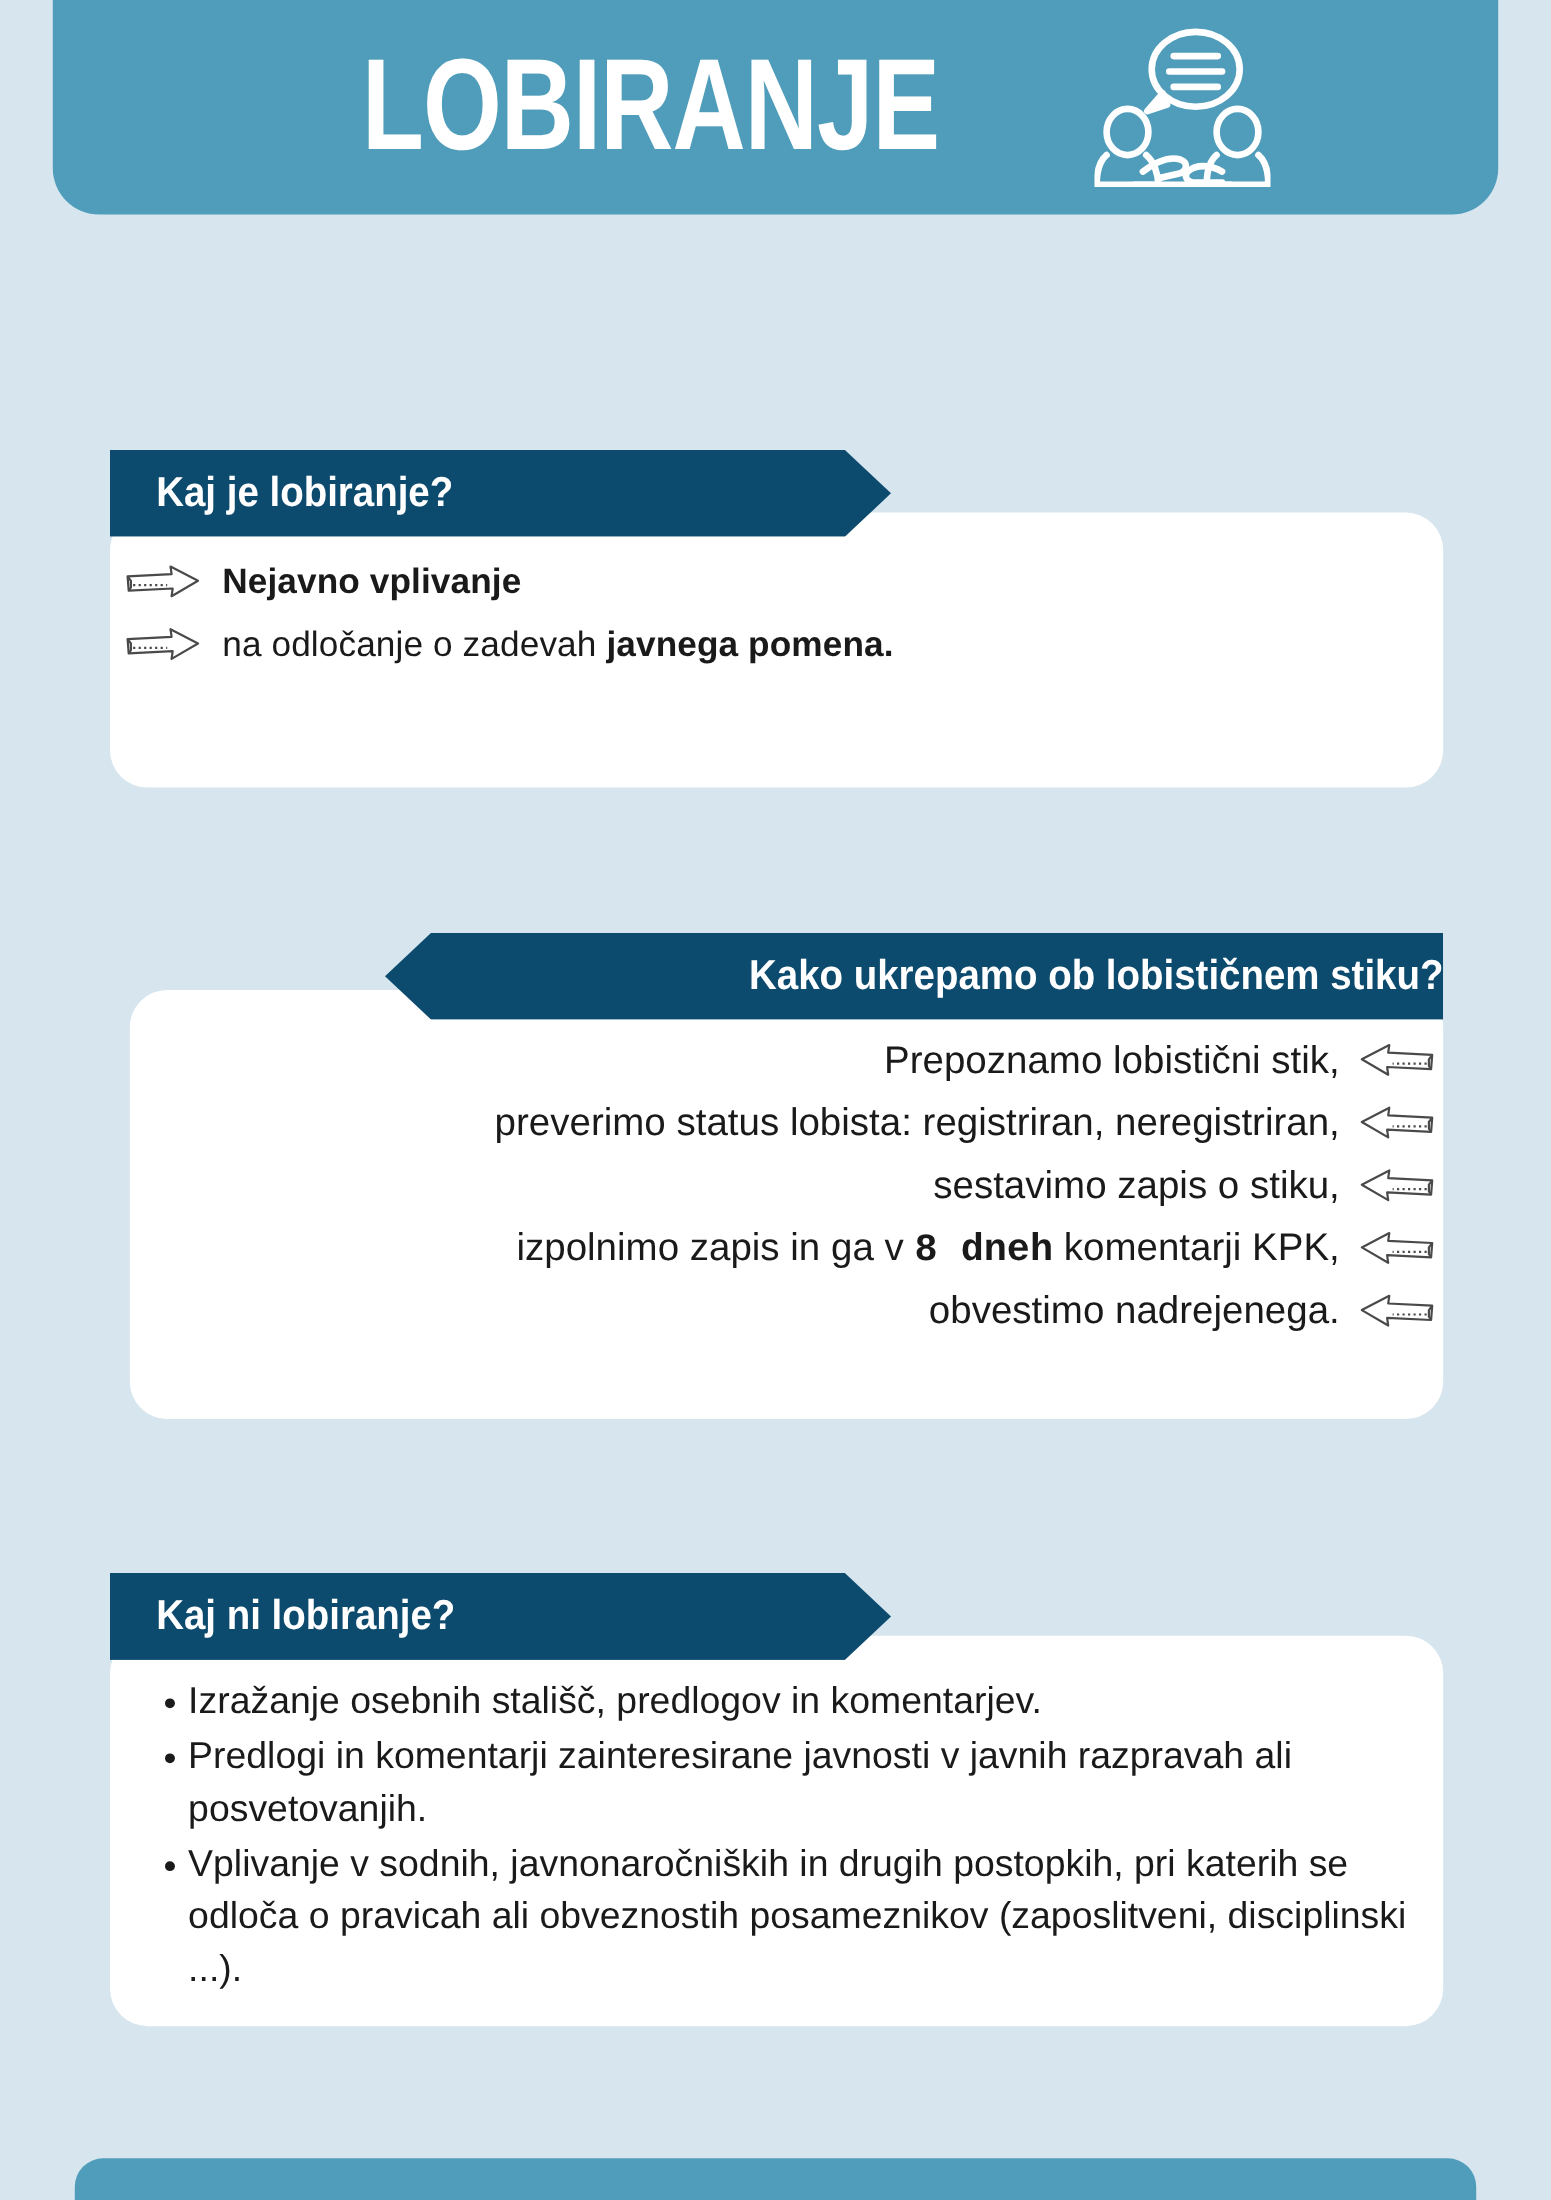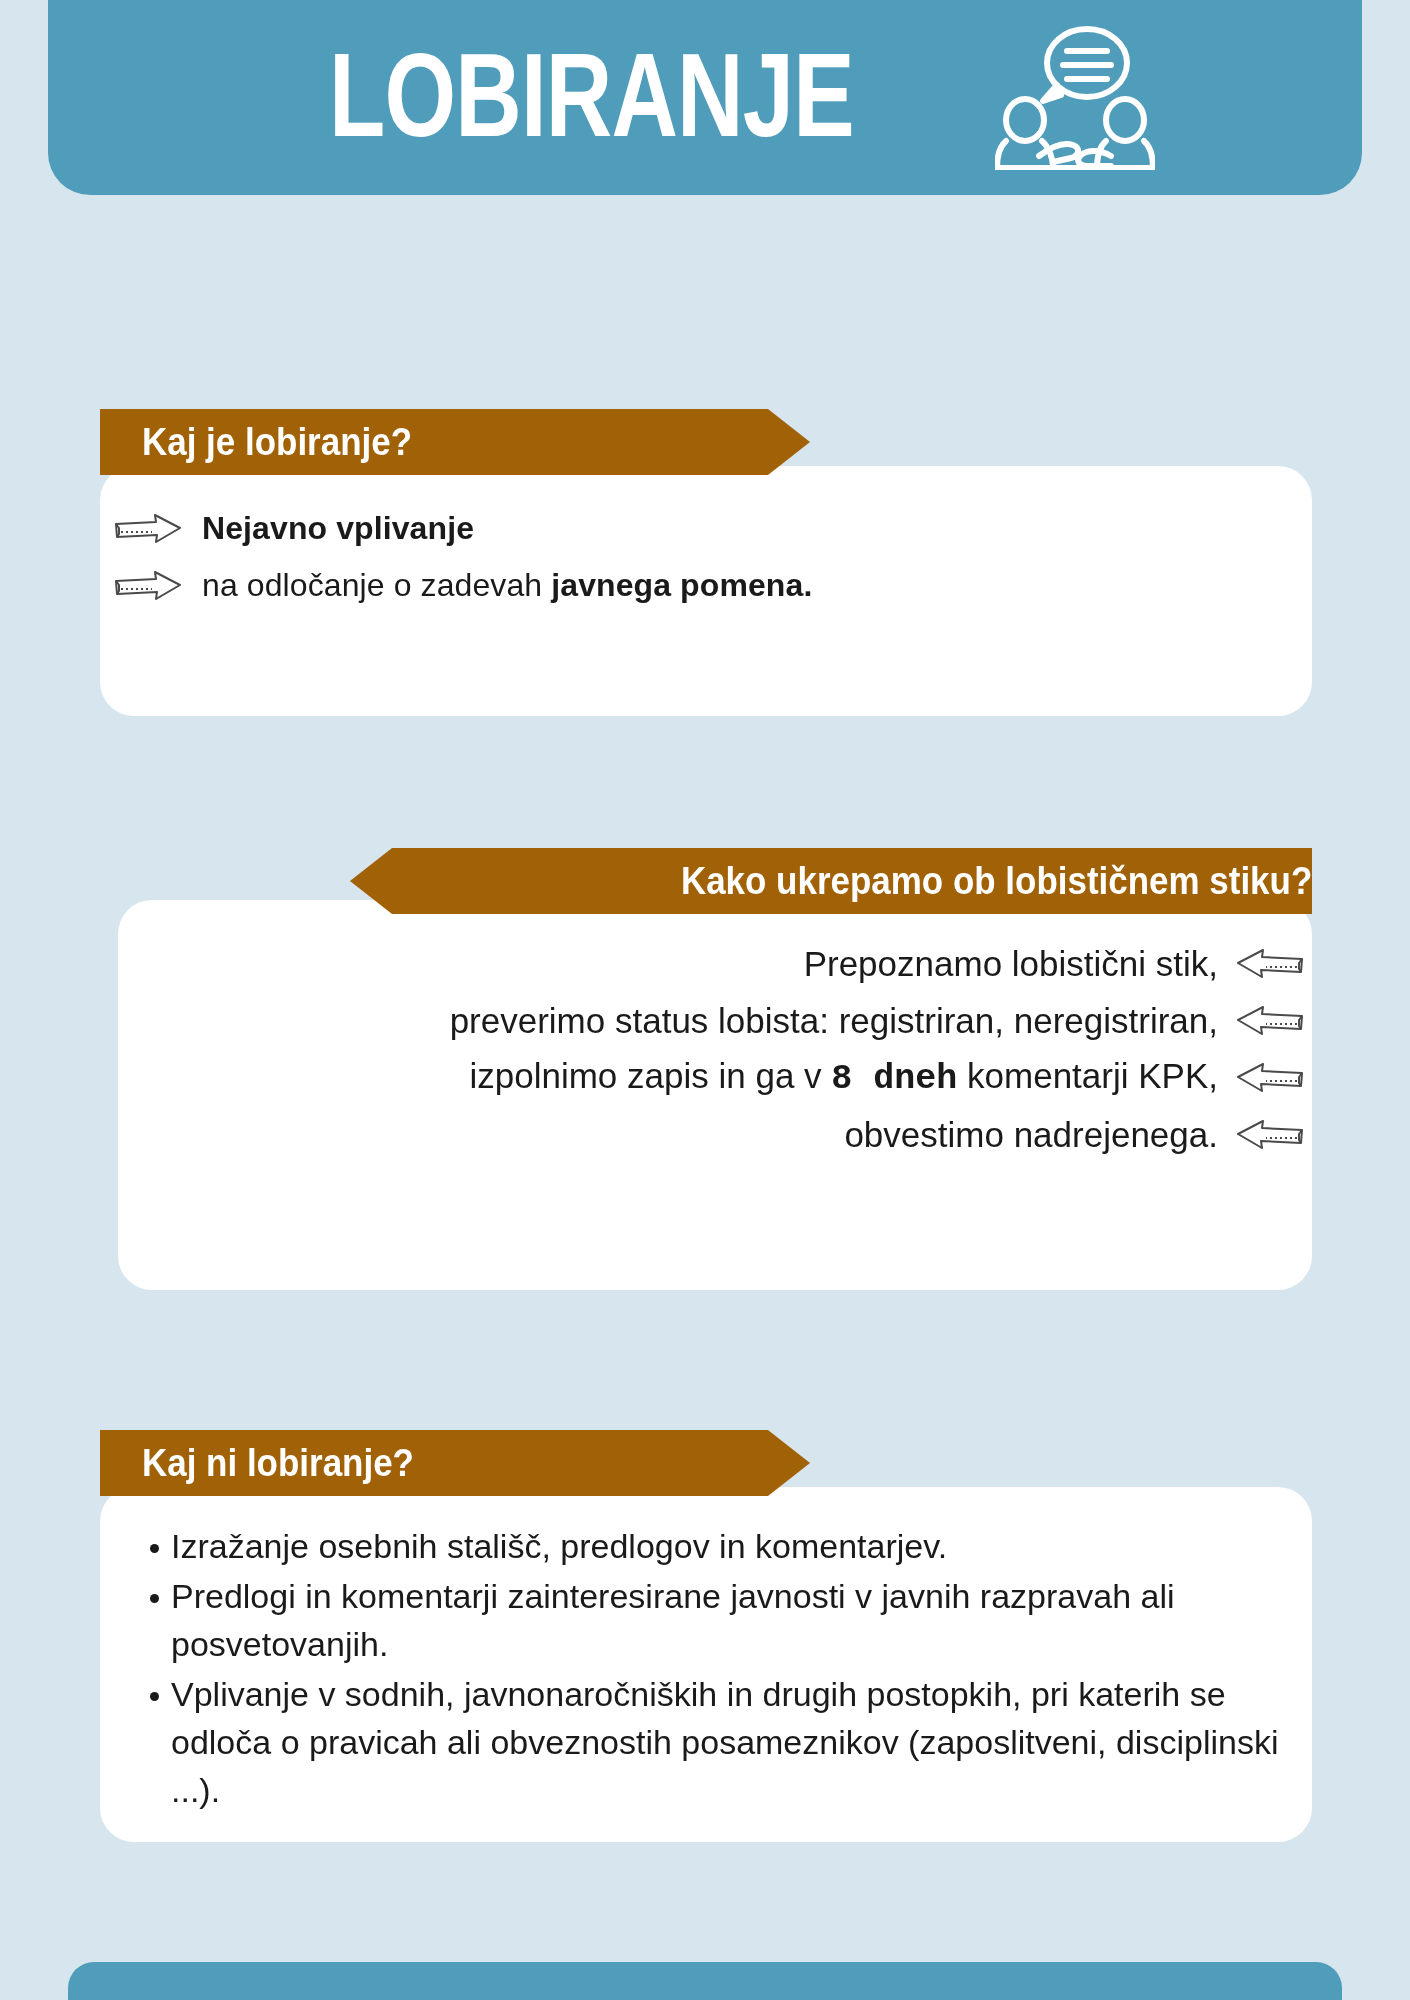--- a/index.html
+++ b/index.html
@@ -52,24 +52,24 @@
   
   .card {
     position: absolute;
     background: #ffffff;
     border-radius: 34px;
   }
 
   
   .banner {
     position: absolute;
-    background: #a16207;
+    background: #0c4a6e;
     display: flex;
     align-items: center;
-    height: 66px;
+    height: 79px;
   }
 
   .banner-right {
     
     clip-path: polygon(0 0, calc(100% - 42px) 0, 100% 50%, calc(100% - 42px) 100%, 0 100%);
     padding-left: 42px;
   }
 
   .banner-left {
     
@@ -274,20 +274,30 @@
         <span class="txt">preverimo status lobista: registriran, neregistriran,</span>
         <svg class="arrow-ico" viewBox="0 0 72 34">
           <g fill="none" stroke="#4a4a4a" stroke-width="2" stroke-linejoin="round">
             <path d="M68 12 L28 10 L29 3 L4 16 L28 30 L27 23 L67 25 Z"></path>
             <path d="M68 12 L65 16 L65 22 L67 25"></path>
             <path d="M63 20 L32 20" stroke-dasharray="2 3"></path>
           </g>
         </svg>
       </div>
 
+      <div class="rtl-row">
+        <span class="txt">sestavimo zapis o stiku,</span>
+        <svg class="arrow-ico" viewBox="0 0 72 34">
+          <g fill="none" stroke="#4a4a4a" stroke-width="2" stroke-linejoin="round">
+            <path d="M68 12 L28 10 L29 3 L4 16 L28 30 L27 23 L67 25 Z"></path>
+            <path d="M68 12 L65 16 L65 22 L67 25"></path>
+            <path d="M63 20 L32 20" stroke-dasharray="2 3"></path>
+          </g>
+        </svg>
+      </div>
 
       <div class="rtl-row">
         <span class="txt"><span>izpolnimo zapis in ga v </span><b>8 dneh</b><span> komentarji KPK,</span></span>
         <svg class="arrow-ico" viewBox="0 0 72 34">
           <g fill="none" stroke="#4a4a4a" stroke-width="2" stroke-linejoin="round">
             <path d="M68 12 L28 10 L29 3 L4 16 L28 30 L27 23 L67 25 Z"></path>
             <path d="M68 12 L65 16 L65 22 L67 25"></path>
             <path d="M63 20 L32 20" stroke-dasharray="2 3"></path>
           </g>
         </svg>

